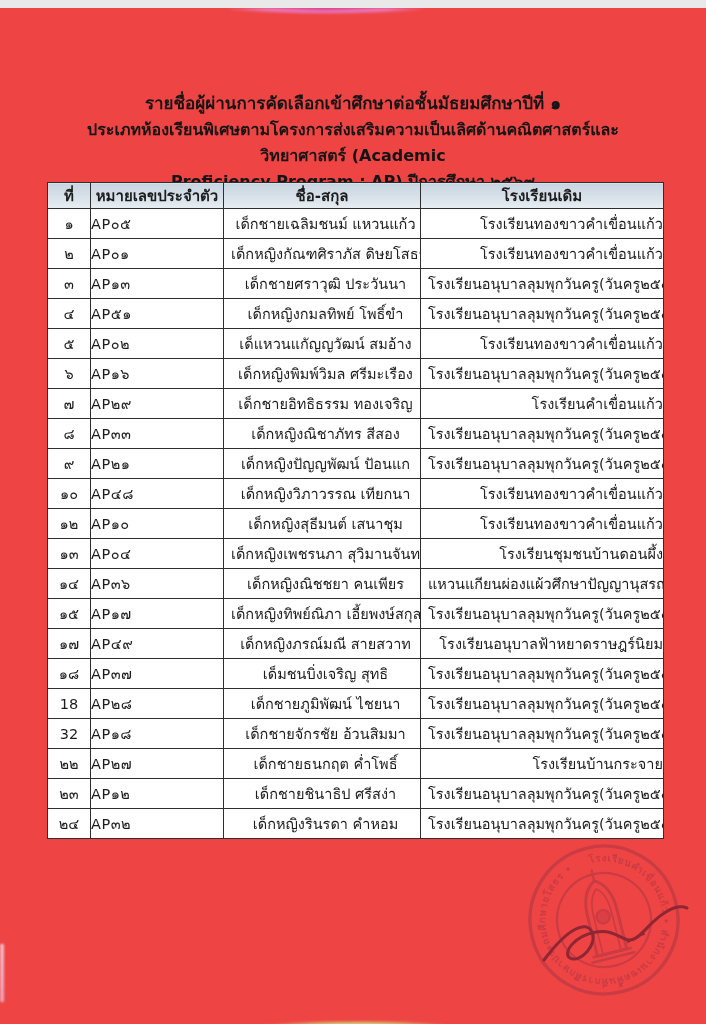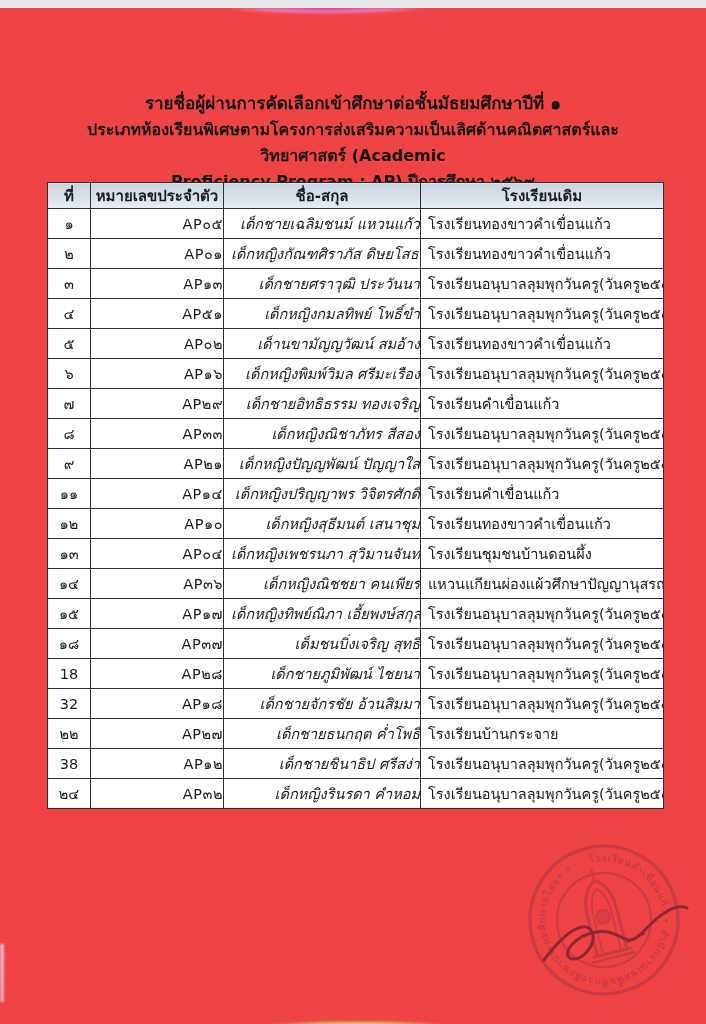--- a/index.html
+++ b/index.html
@@ -42,23 +42,23 @@
   }
   .roster th, .roster td {
     border:1px solid #2e2e2e; overflow:hidden; white-space:nowrap;
   }
   .roster th {
     height:26px; font-size:15px; font-weight:bold; text-align:center;
     background:linear-gradient(#c7d4df, #e7edf2);
   }
   .roster td { height:30px; background:#fff; }
   .roster td.c0 { text-align:center; }
-  .roster td.c1 { text-align:right; letter-spacing:0.5px; }
-  .roster td.c2 { text-align:right; padding-left:7px;font-style:italic; }
-  .roster td.c3 { text-align:left; padding-left:7px; }
+  .roster td.c1 { text-align:left; letter-spacing:0.5px; }
+  .roster td.c2 { text-align:center; padding-left:7px; }
+  .roster td.c3 { text-align:right; padding-left:7px; }
   
   .stamp {
     position:absolute; left:520px; top:828px; width:168px; height:168px;
     transform:rotate(-14deg); opacity:0.88; pointer-events:none;
   }
   .signature {
     position:absolute; left:540px; top:890px; width:150px; height:80px;
     pointer-events:none;
   }
 </style>
@@ -114,21 +114,21 @@
         </tr>
         <tr>
           <td class="c0">๔</td>
           <td class="c1">AP๕๑</td>
           <td class="c2">เด็กหญิงกมลทิพย์  โพธิ์ขำ</td>
           <td class="c3">โรงเรียนอนุบาลลุมพุกวันครู(วันครู๒๕๐๓)</td>
         </tr>
         <tr>
           <td class="c0">๕</td>
           <td class="c1">AP๐๒</td>
-          <td class="c2">เด็านขามัญญวัฒน์  สมอ้าง</td>
+          <td class="c2">เด็แหวนแกัญญวัฒน์  สมอ้าง</td>
           <td class="c3">โรงเรียนทองขาวคำเขื่อนแก้ว</td>
         </tr>
         <tr>
           <td class="c0">๖</td>
           <td class="c1">AP๑๖</td>
           <td class="c2">เด็กหญิงพิมพ์วิมล  ศรีมะเรือง</td>
           <td class="c3">โรงเรียนอนุบาลลุมพุกวันครู(วันครู๒๕๐๓)</td>
         </tr>
         <tr>
           <td class="c0">๗</td>
@@ -138,28 +138,28 @@
         </tr>
         <tr>
           <td class="c0">๘</td>
           <td class="c1">AP๓๓</td>
           <td class="c2">เด็กหญิงณิชาภัทร  สีสอง</td>
           <td class="c3">โรงเรียนอนุบาลลุมพุกวันครู(วันครู๒๕๐๓)</td>
         </tr>
         <tr>
           <td class="c0">๙</td>
           <td class="c1">AP๒๑</td>
-          <td class="c2">เด็กหญิงปัญญพัฒน์  ปัญญาใส</td>
-          <td class="c3">โรงเรียนอนุบาลลุมพุกวันครู(วันครู๒๕๐๓)</td>
-        </tr>
-        <tr>
-          <td class="c0">๑๑</td>
-          <td class="c1">AP๑๔</td>
-          <td class="c2">เด็กหญิงปริญญาพร  วิจิตรศักดิ์</td>
-          <td class="c3">โรงเรียนคำเขื่อนแก้ว</td>
+          <td class="c2">เด็กหญิงปัญญพัฒน์  ปัอนแก</td>
+          <td class="c3">โรงเรียนอนุบาลลุมพุกวันครู(วันครู๒๕๐๓)</td>
+        </tr>
+        <tr>
+          <td class="c0">๑๐</td>
+          <td class="c1">AP๔๘</td>
+          <td class="c2">เด็กหญิงวิภาวรรณ  เทียกนา</td>
+          <td class="c3">โรงเรียนทองขาวคำเขื่อนแก้ว</td>
         </tr>
         <tr>
           <td class="c0">๑๒</td>
           <td class="c1">AP๑๐</td>
           <td class="c2">เด็กหญิงสุธีมนต์  เสนาชุม</td>
           <td class="c3">โรงเรียนทองขาวคำเขื่อนแก้ว</td>
         </tr>
         <tr>
           <td class="c0">๑๓</td>
           <td class="c1">AP๐๔</td>
@@ -172,20 +172,26 @@
           <td class="c2">เด็กหญิงณิชชยา  คนเพียร</td>
           <td class="c3">แหวนแกียนผ่องแผ้วศึกษาปัญญานุสรณ์</td>
         </tr>
         <tr>
           <td class="c0">๑๕</td>
           <td class="c1">AP๑๗</td>
           <td class="c2">เด็กหญิงทิพย์ณิภา  เอี้ยพงษ์สกุล</td>
           <td class="c3">โรงเรียนอนุบาลลุมพุกวันครู(วันครู๒๕๐๓)</td>
         </tr>
         <tr>
+          <td class="c0">๑๗</td>
+          <td class="c1">AP๔๙</td>
+          <td class="c2">เด็กหญิงภรณ์มณี  สายสวาท</td>
+          <td class="c3">โรงเรียนอนุบาลฟ้าหยาดราษฎร์นิยม</td>
+        </tr>
+        <tr>
           <td class="c0">๑๘</td>
           <td class="c1">AP๓๗</td>
           <td class="c2">เด็มชนบิ่งเจริญ  สุทธิ</td>
           <td class="c3">โรงเรียนอนุบาลลุมพุกวันครู(วันครู๒๕๐๓)</td>
         </tr>
         <tr>
           <td class="c0">18</td>
           <td class="c1">AP๒๘</td>
           <td class="c2">เด็กชายภูมิพัฒน์  ไชยนา</td>
           <td class="c3">โรงเรียนอนุบาลลุมพุกวันครู(วันครู๒๕๐๓)</td>
@@ -196,21 +202,21 @@
           <td class="c2">เด็กชายจักรชัย  อ้วนสิมมา</td>
           <td class="c3">โรงเรียนอนุบาลลุมพุกวันครู(วันครู๒๕๐๓)</td>
         </tr>
         <tr>
           <td class="c0">๒๒</td>
           <td class="c1">AP๒๗</td>
           <td class="c2">เด็กชายธนกฤต  ค่ำโพธิ์</td>
           <td class="c3">โรงเรียนบ้านกระจาย</td>
         </tr>
         <tr>
-          <td class="c0">38</td>
+          <td class="c0">๒๓</td>
           <td class="c1">AP๑๒</td>
           <td class="c2">เด็กชายชินาธิป  ศรีสง่า</td>
           <td class="c3">โรงเรียนอนุบาลลุมพุกวันครู(วันครู๒๕๐๓)</td>
         </tr>
         <tr>
           <td class="c0">๒๔</td>
           <td class="c1">AP๓๒</td>
           <td class="c2">เด็กหญิงรินรดา  คำหอม</td>
           <td class="c3">โรงเรียนอนุบาลลุมพุกวันครู(วันครู๒๕๐๓)</td>
         </tr>

